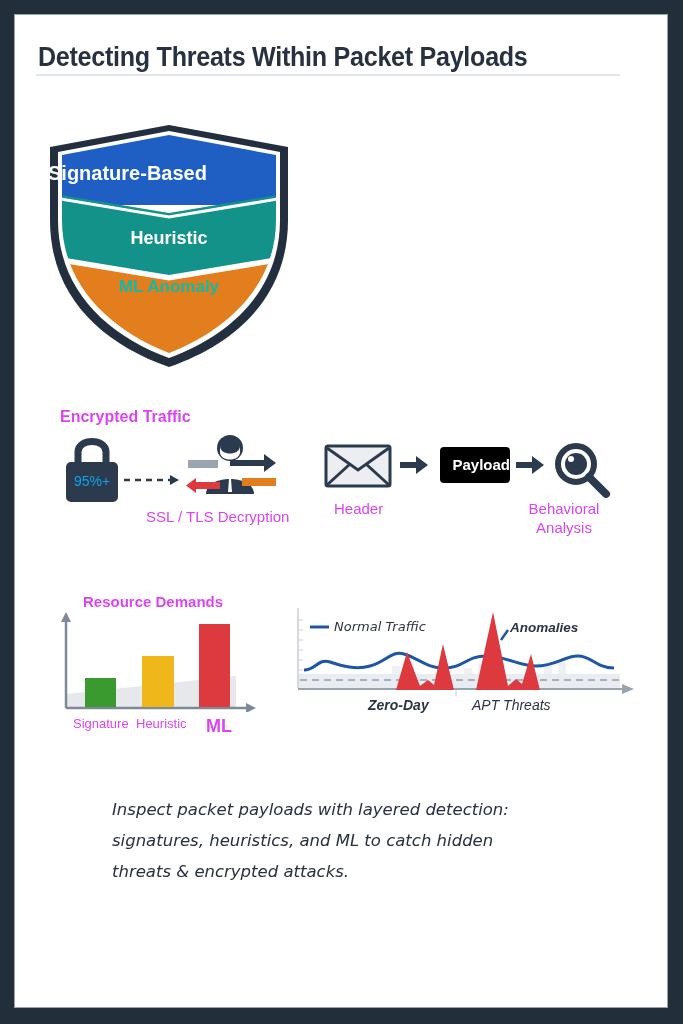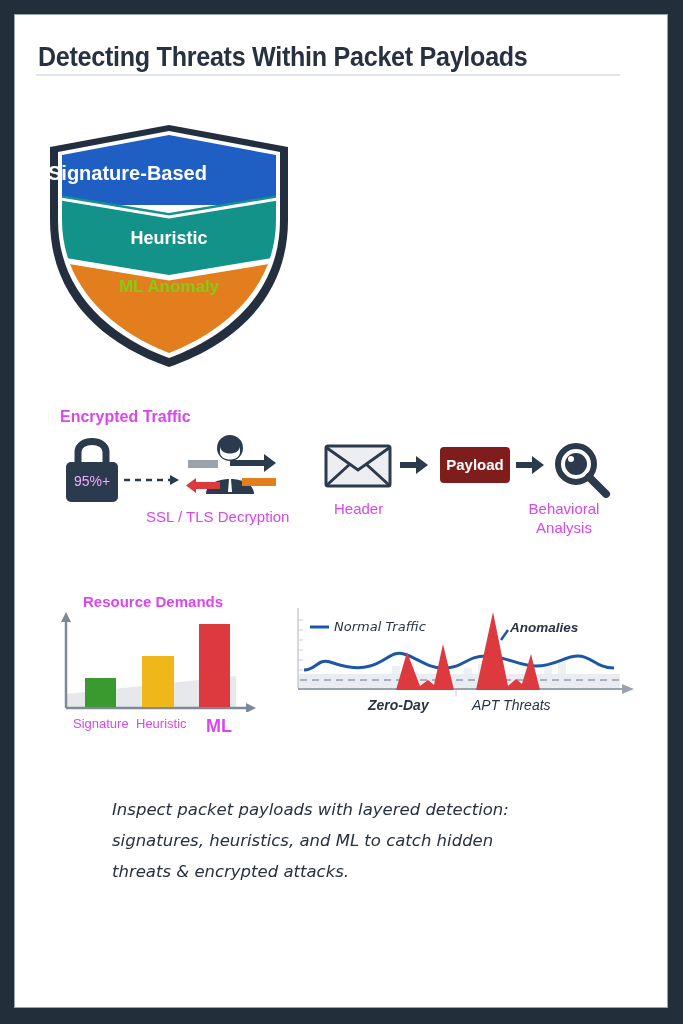--- a/index.html
+++ b/index.html
@@ -59,31 +59,31 @@
     <g clip-path="url(#shieldInner)">
       <rect x="0" y="0" width="242" height="80" fill="#1f5fc4"></rect>
       <path d="M0 68 L121 88 L242 68 L242 130 L121 150 L0 130 Z" fill="#13928a"></path>
       <path d="M0 72 L121 92 L242 72" stroke="#ffffff" stroke-width="3" fill="none"></path>
       <path d="M0 134 L121 154 L242 134 L242 245 L0 245 Z" fill="#e27e1d"></path>
       <path d="M0 134 L121 154 L242 134" stroke="#ffffff" stroke-width="3" fill="none"></path>
     </g>
   </svg>
   <div class="abs" style="left:0; top:37px; width:242px; text-align:left; color:#fff; font-size:20px; font-weight:bold;">Signature-Based</div>
   <div class="abs" style="left:0; top:103px; width:242px; text-align:center; color:#fff; font-size:18px; font-weight:bold;">Heuristic</div>
-  <div class="abs" style="left:0; top:152px; width:242px; text-align:center; color:#84cc16; font-size:17px; font-weight:bold;">ML Anomaly</div>
+  <div class="abs" style="left:0; top:152px; width:242px; text-align:center; color:#14b8a6; font-size:17px; font-weight:bold;">ML Anomaly</div>
 </div>
 
 <div class="abs lbl lbl-b" style="left:60px; top:408px; font-size:16px;">Encrypted Traffic</div>
 
 <div class="abs" style="left:64px; top:432px; width:56px; height:72px;">
   <svg width="56" height="72" viewBox="0 0 56 72">
     <path d="M14 32 L14 20 C14 6 42 6 42 20 L42 32" stroke="#2c3a4d" stroke-width="7" fill="none"></path>
     <rect x="2" y="30" width="52" height="40" rx="5" fill="#2c3a4d"></rect>
   </svg>
-  <div class="abs" style="left:0; top:41px; width:56px; text-align:center; color:#f0abfc; font-size:14px;">95%+</div>
+  <div class="abs" style="left:0; top:41px; width:56px; text-align:center; color:#0ea5e9; font-size:14px;">95%+</div>
 </div>
 
 <div class="abs" style="left:124px; top:472px;">
   <svg width="56" height="12" viewBox="0 0 56 12">
     <line x1="0" y1="6" x2="46" y2="6" stroke="#2c3a4d" stroke-width="2.5" stroke-dasharray="6 5"></line>
     <path d="M46 1 L55 6 L46 11 Z" fill="#2c3a4d"></path>
   </svg>
 </div>
 
 <div class="abs" style="left:184px; top:432px; width:96px; height:64px;">
@@ -112,21 +112,21 @@
 </div>
 <div class="abs lbl" style="left:334px; top:500px;">Header</div>
 
 <div class="abs" style="left:400px; top:456px;">
   <svg width="30" height="18" viewBox="0 0 30 18">
       <rect x="0" y="6" width="18" height="6" fill="#2c3a4d"></rect>
       <path d="M16 0 L28 9 L16 18 Z" fill="#2c3a4d"></path>
     </svg>
 </div>
 
-<div class="abs" style="left:440px; top:447px; width:70px; height:36px; background:#7f1d1d; border-radius:4px; color:#fff; font-size:15px; font-weight:bold; text-align:center; line-height:36px;">Payload</div>
+<div class="abs" style="left:440px; top:447px; width:70px; height:36px; background:#000000; border-radius:4px; color:#fff; font-size:15px; font-weight:bold; text-align:right; line-height:36px;">Payload</div>
 
 <div class="abs" style="left:516px; top:456px;">
   <svg width="30" height="18" viewBox="0 0 30 18">
       <rect x="0" y="6" width="18" height="6" fill="#2c3a4d"></rect>
       <path d="M16 0 L28 9 L16 18 Z" fill="#2c3a4d"></path>
     </svg>
 </div>
 
 <div class="abs" style="left:552px; top:440px; width:60px; height:60px;">
   <svg width="60" height="60" viewBox="0 0 60 60">

